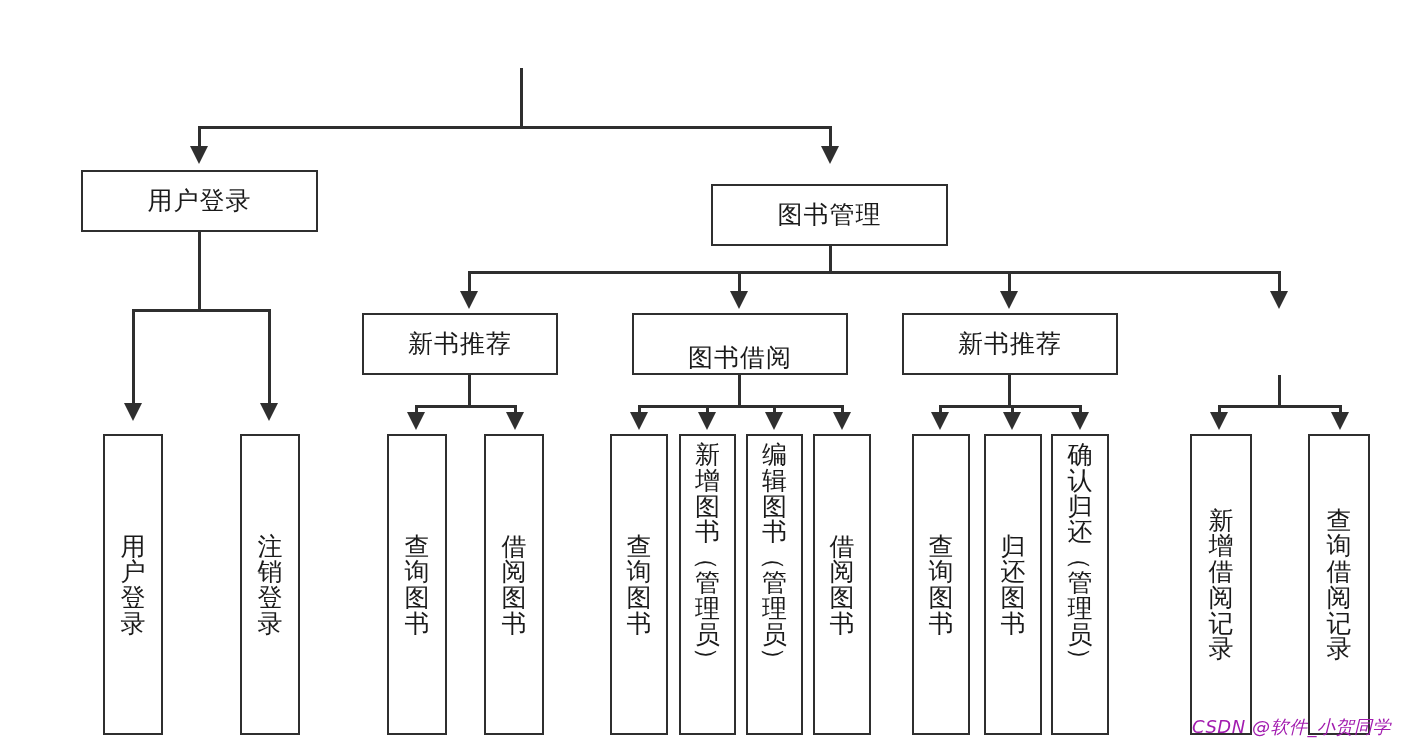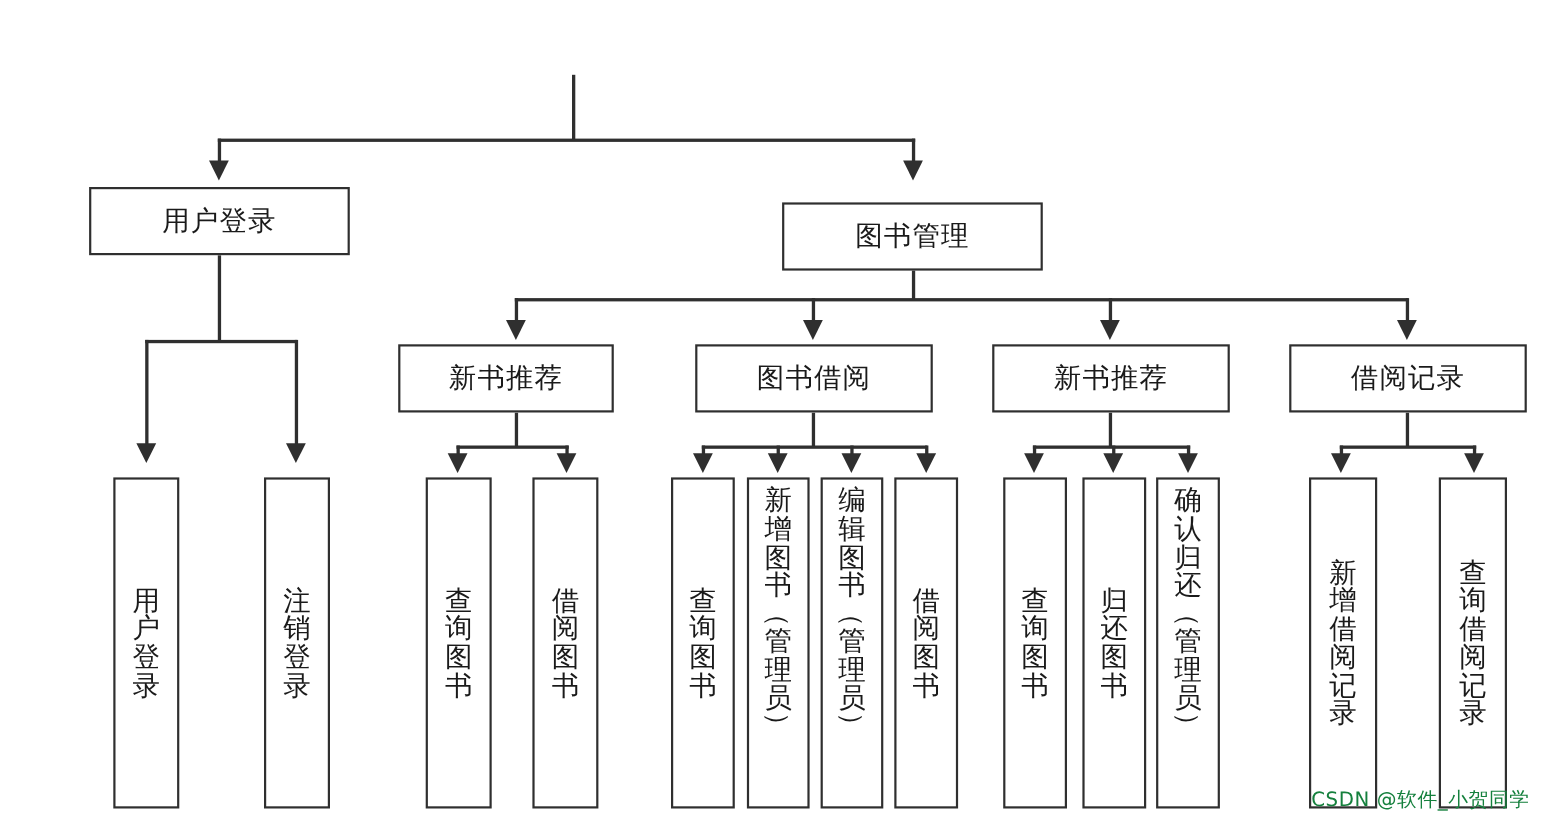--- a/index.html
+++ b/index.html
@@ -80,24 +80,25 @@
   .arrow {
     position: absolute;
     width: 0;
     height: 0;
     border-left: 9px solid transparent;
     border-right: 9px solid transparent;
     border-top: 18px solid #2f2f2f;
   }
   .watermark {
     position: absolute;
-    color: #15803d;
+    color: #a21caf;
     font-size: 18px;
     white-space: nowrap;
     letter-spacing: 0.5px;
+    font-style: italic;
   }
 </style>
 </head>
 <body>
 
 <div id="canvas">
 
   <div class="vline" style="left:520px; top:68px; height:59px;"></div>
   <div class="hline" style="left:198px; top:126px; width:634px;"></div>
   <div class="vline" style="left:198px; top:126px; height:22px;"></div>
@@ -163,31 +164,28 @@
   </div>
 
   <div class="node node-h" style="left:711px; top:184px; width:237px; height:62px;">
     <span>图书管理</span>
   </div>
 
   <div class="node node-h" style="left:362px; top:313px; width:196px; height:62px;">
     <span>新书推荐</span>
   </div>
 
-  <div class="node node-h" style="left:632px; top:313px; width:216px; height:62px;">
+  <div class="node node-h" style="left:632px; top:313px; width:216px; height:62px;align-items:flex-end;">
     <span>图书借阅</span>
   </div>
 
   <div class="node node-h" style="left:902px; top:313px; width:216px; height:62px;">
     <span>新书推荐</span>
   </div>
 
-  <div class="node node-h" style="left:1172px; top:313px; width:216px; height:62px;">
-    <span>借阅记录</span>
-  </div>
 
   <div id="leaf-layer">
       <div class="leaf center" style="left: 103px; top: 434px; width: 60px; height: 301px;">
         <div class="vtext">
           <span>用</span>
           <span>户</span>
           <span>登</span>
           <span>录</span>
         </div>
       </div>

